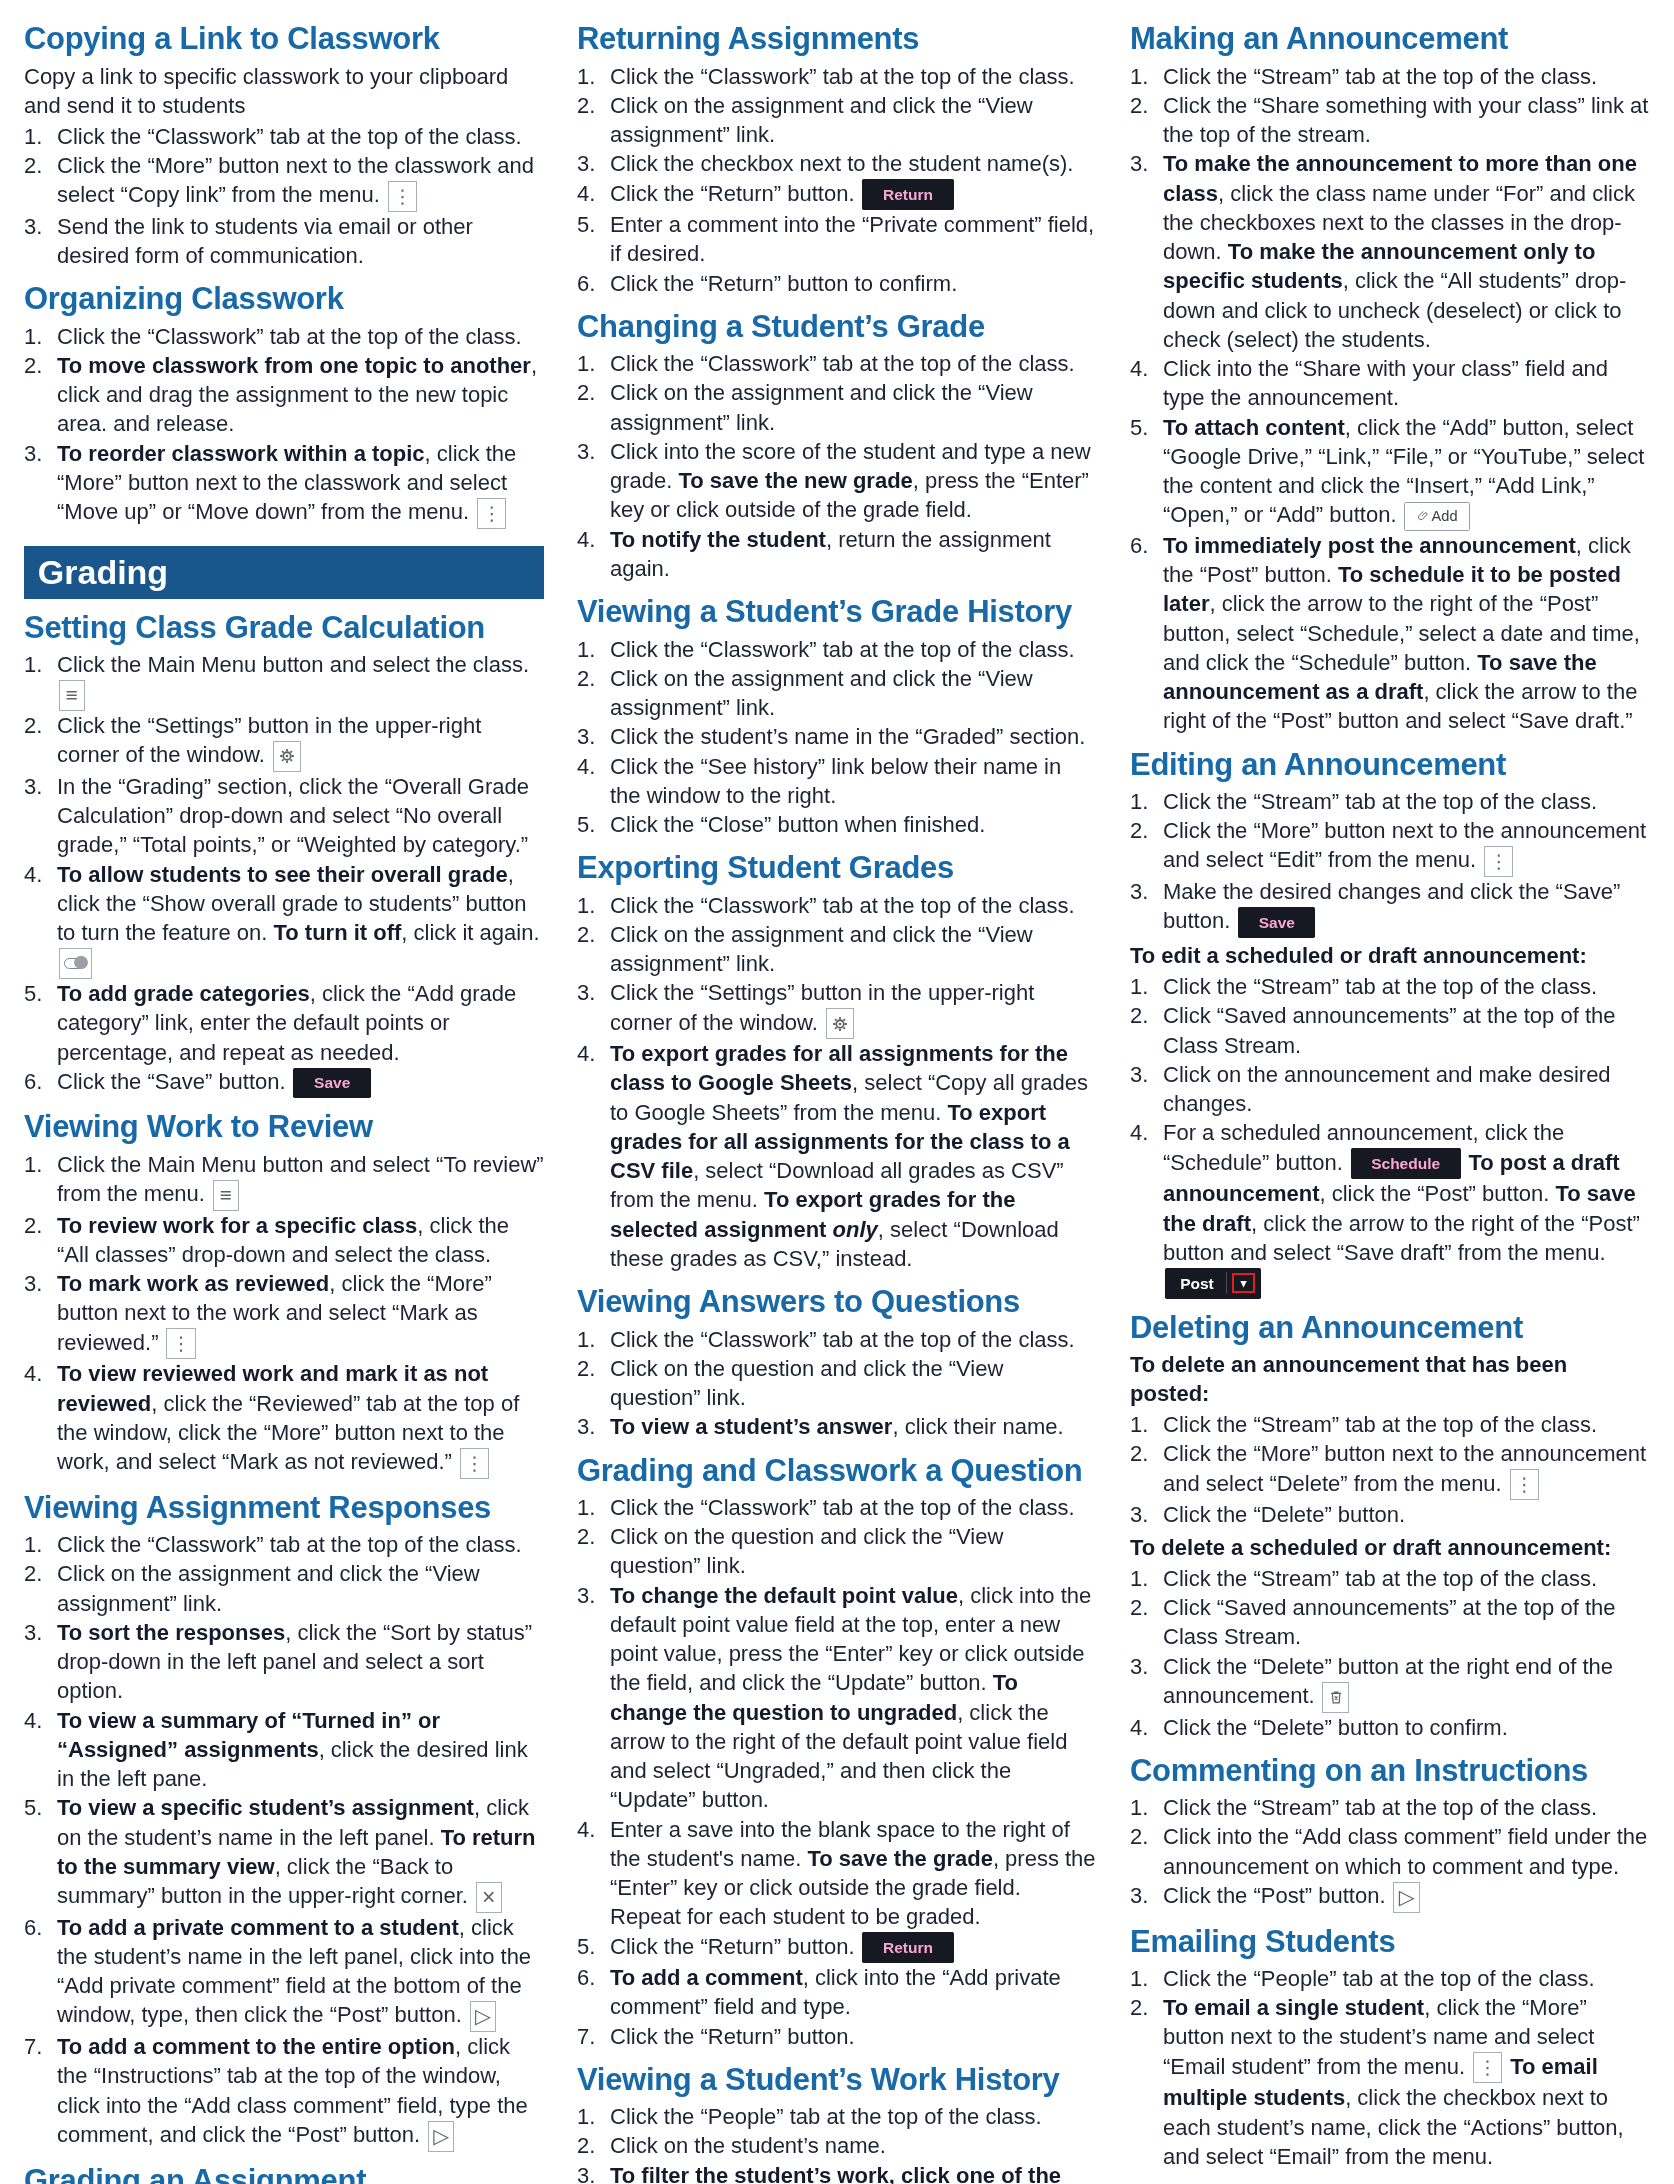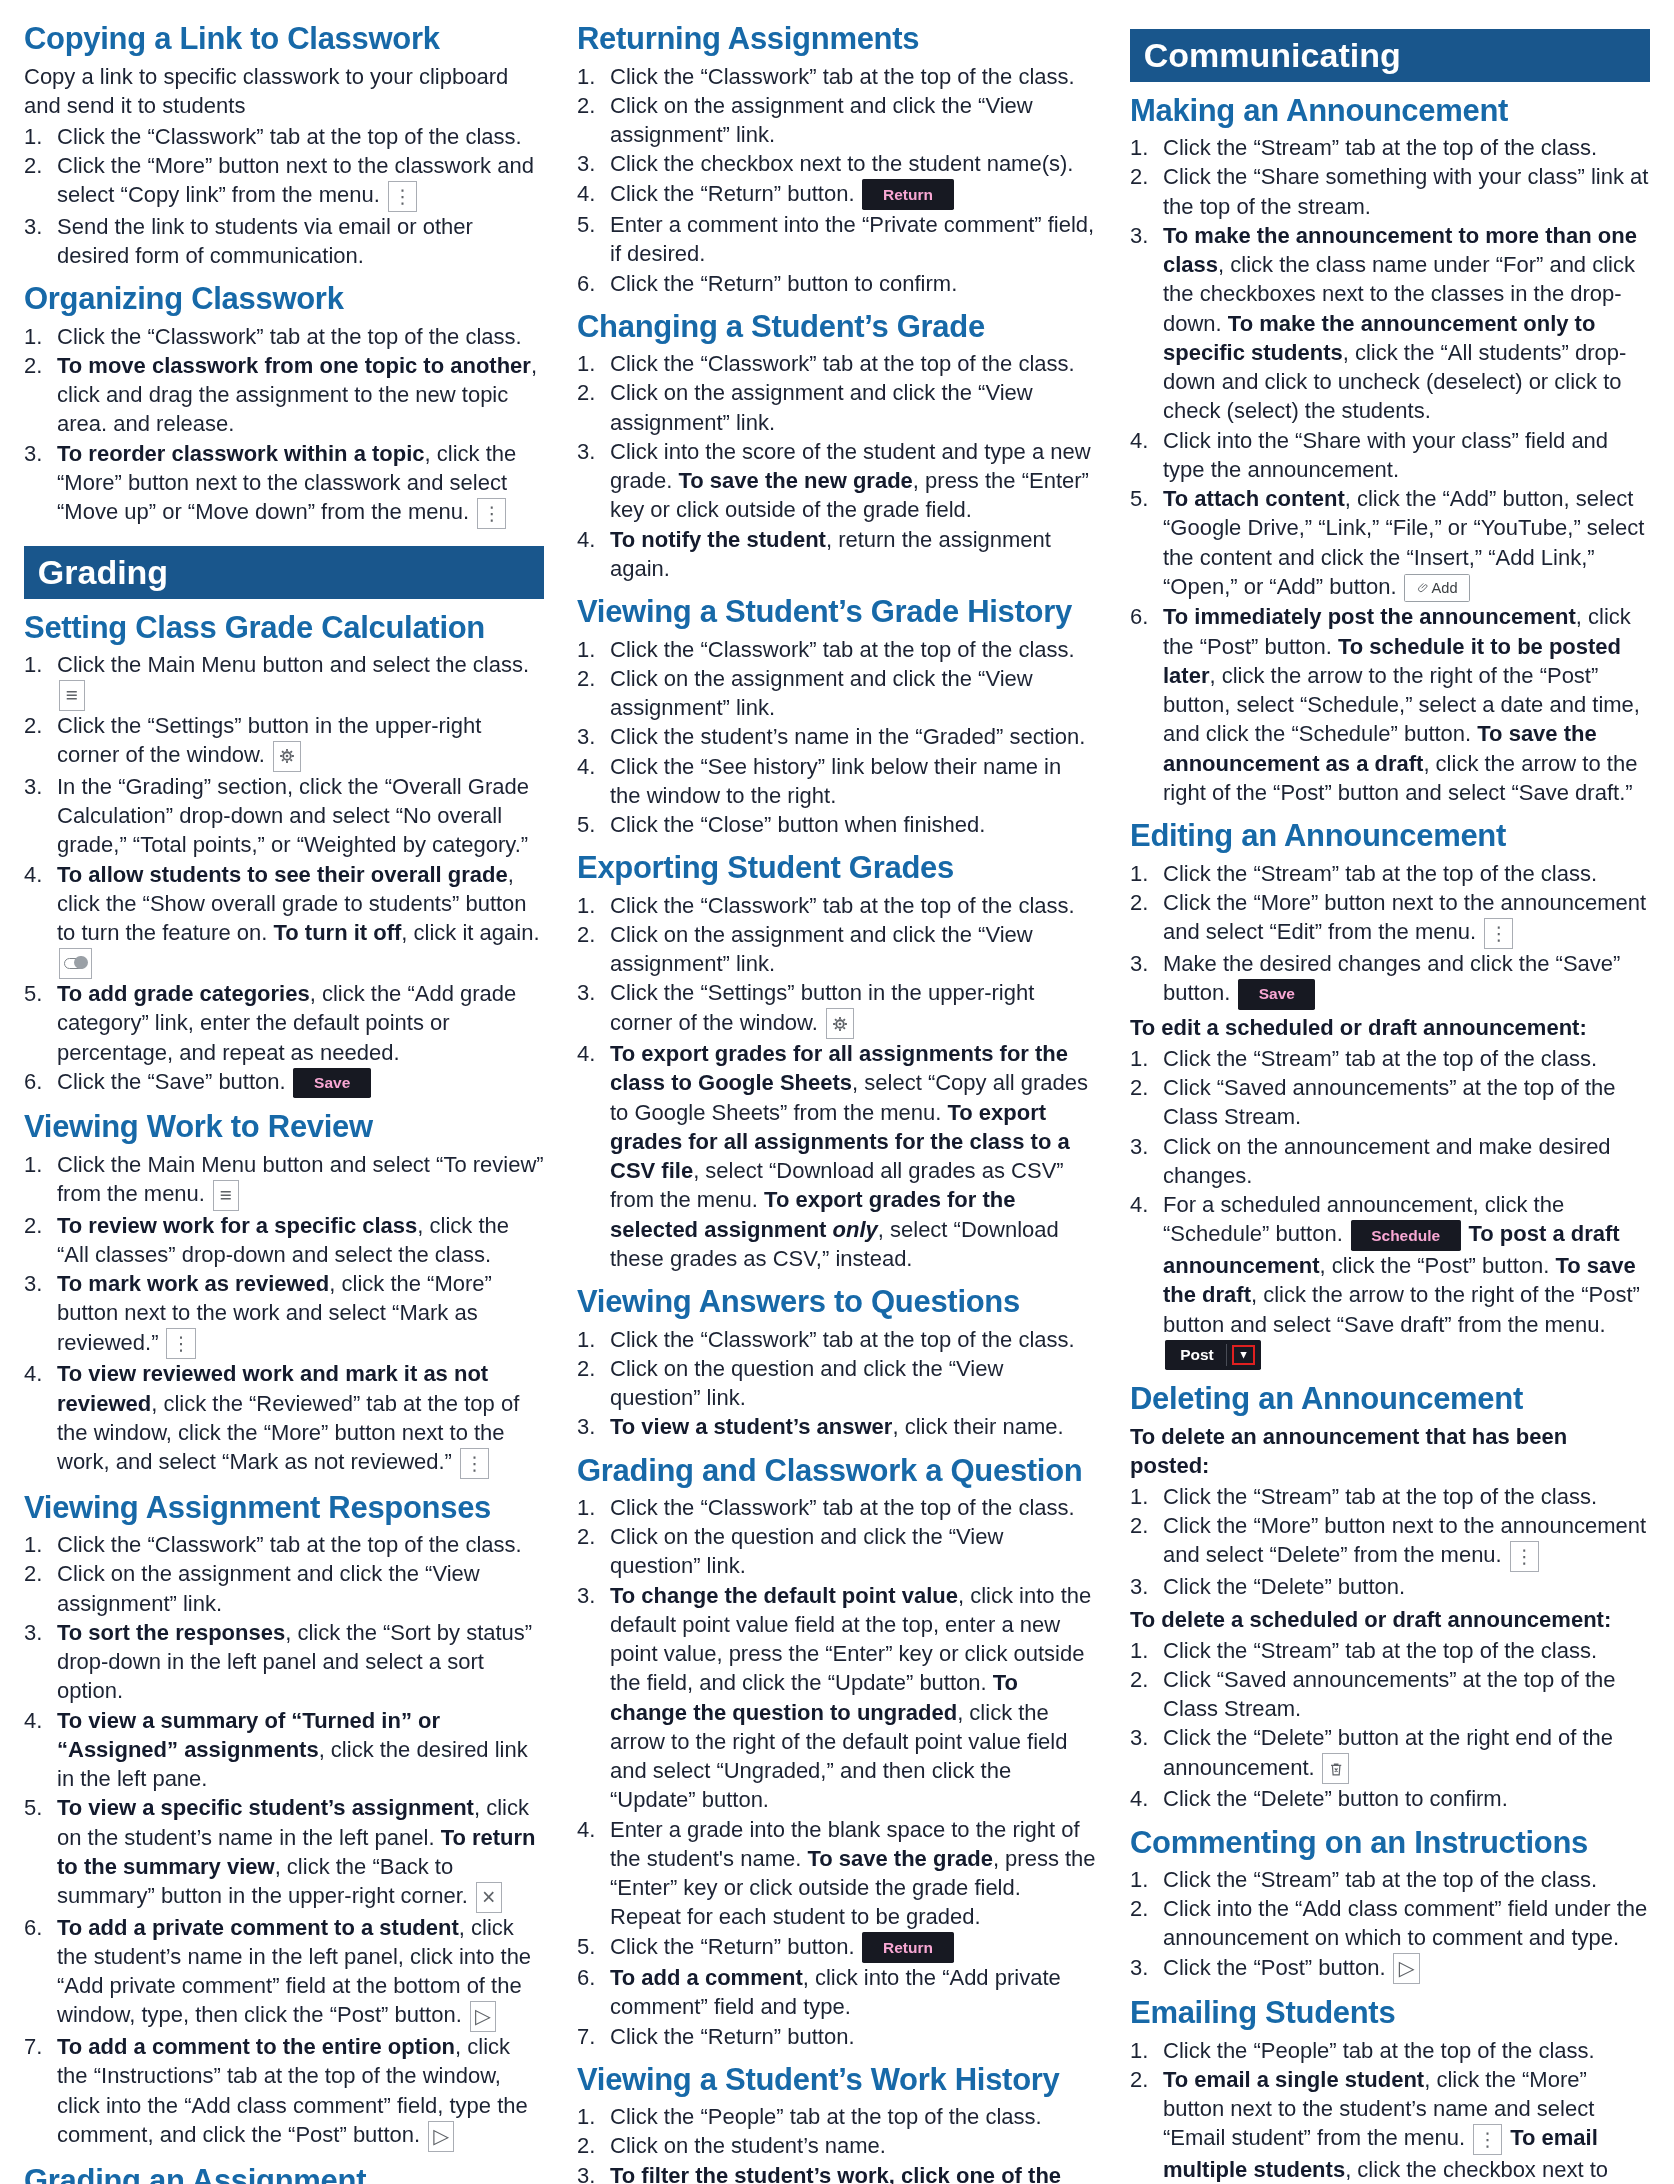--- a/index.html
+++ b/index.html
@@ -285,21 +285,21 @@
         <div class="li">
           <span class="num">2.</span>
           <span class="content"><span>Click on the question and click the “View question” link.</span></span>
         </div>
         <div class="li">
           <span class="num">3.</span>
           <span class="content"><span class="b">To change the default point value</span><span>, click into the default point value field at the top, enter a new point value, press the “Enter” key or click outside the field, and click the “Update” button. </span><span class="b">To change the question to ungraded</span><span>, click the arrow to the right of the default point value field and select “Ungraded,” and then click the “Update” button.</span></span>
         </div>
         <div class="li">
           <span class="num">4.</span>
-          <span class="content"><span>Enter a grade into the blank space to the right of the student's name. </span><span class="b">To save the grade</span><span>, press the “Enter” key or click outside the grade field. Repeat for each student to be graded.</span></span>
+          <span class="content"><span>Enter a save into the blank space to the right of the student's name. </span><span class="b">To save the grade</span><span>, press the “Enter” key or click outside the grade field. Repeat for each student to be graded.</span></span>
         </div>
         <div class="li">
           <span class="num">5.</span>
           <span class="content"><span>Click the “Return” button. </span><span class="btn btn-dark">Return</span></span>
         </div>
         <div class="li">
           <span class="num">6.</span>
           <span class="content"><span class="b">To add a comment</span><span>, click into the “Add private comment” field and type.</span></span>
         </div>
         <div class="li">
@@ -317,21 +317,20 @@
           <span class="num">2.</span>
           <span class="content"><span>Click on the student’s name.</span></span>
         </div>
         <div class="li">
           <span class="num">3.</span>
           <span class="content"><span class="b">To filter the student’s work, click one of the filters at the left</span></span>
         </div>
       </div>
     </div>
     <div class="col">
-      <div class="bar">Communicating</div>
       <h2>Making an Announcement</h2>
       <div class="list">
         <div class="li">
           <span class="num">1.</span>
           <span class="content"><span>Click the “Stream” tab at the top of the class.</span></span>
         </div>
         <div class="li">
           <span class="num">2.</span>
           <span class="content"><span>Click the “Share something with your class” link at the top of the stream.</span></span>
         </div>

